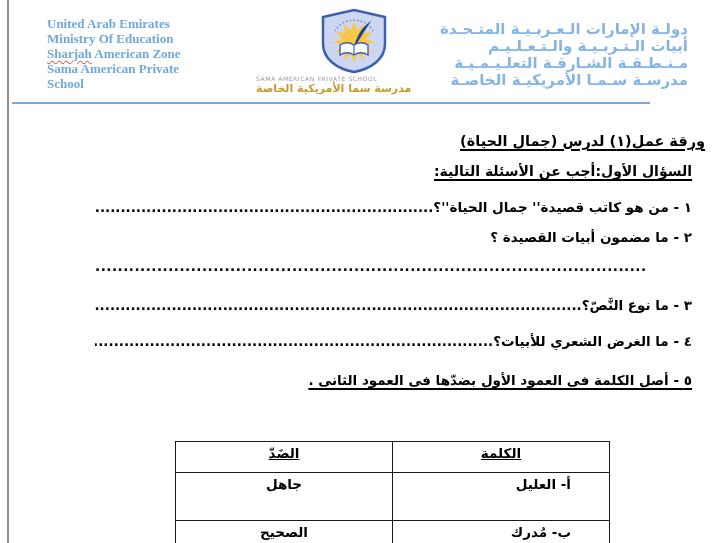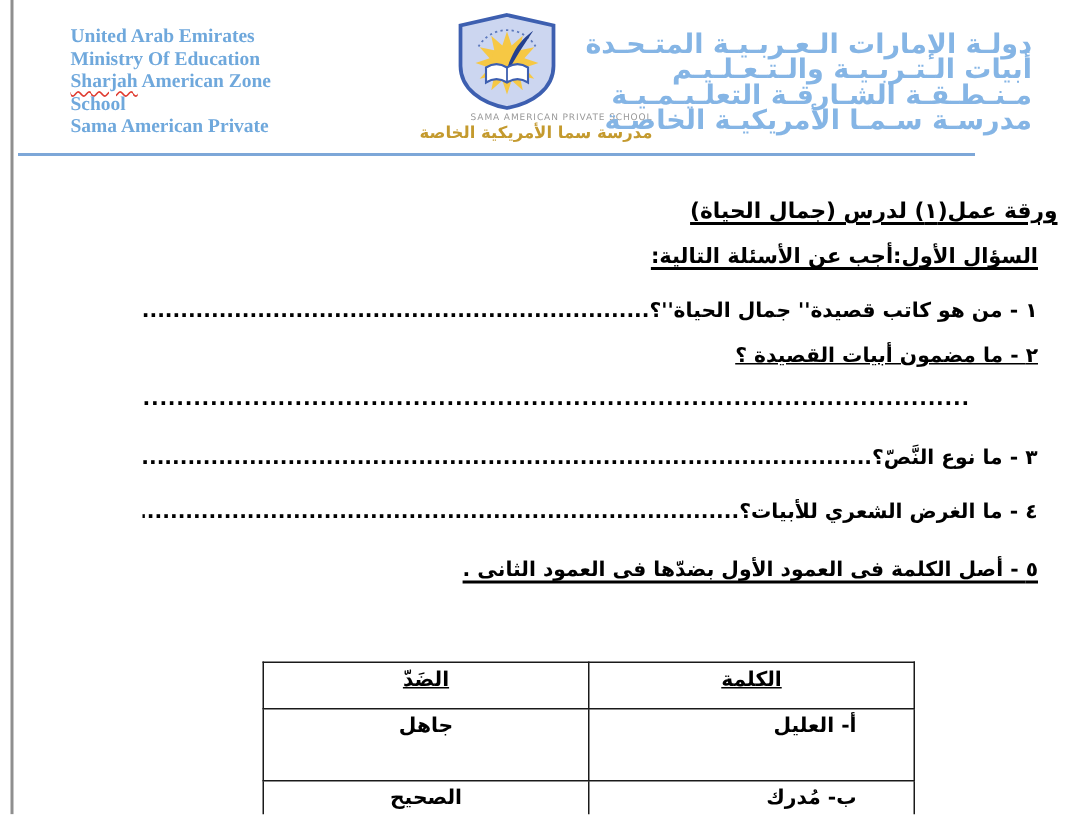--- a/index.html
+++ b/index.html
@@ -11,36 +11,36 @@
   .page{position:relative;width:713px;height:543px;background:#fff;overflow:hidden;
         font-family:"DejaVu Sans",sans-serif;color:var(--text_black);}
   .page-edge{position:absolute;left:7px;top:0;width:2px;height:543px;background:var(--page_edge_gray);}
 
   
   .lh-en{position:absolute;left:47px;top:16px;width:190px;
          font-family:"Liberation Serif","DejaVu Serif",serif;font-weight:bold;
          font-size:13px;line-height:15px;color:var(--header_blue_en);}
   .misspelled{text-decoration:underline wavy var(--spellcheck_red) 1px;text-underline-offset:2px;}
   .lh-ar{position:absolute;right:25px;top:21px;text-align:right;direction:rtl;
-         font-weight:bold;font-size:18px;line-height:17px;color:var(--header_blue_ar);}
-  .logo-wrap{position:absolute;left:240px;top:6px;width:195px;text-align:right;}
+         font-weight:bold;font-size:15px;line-height:17px;color:var(--header_blue_ar);}
+  .logo-wrap{position:absolute;left:256px;top:6px;width:195px;text-align:left;}
   .logo-svg{display:block;margin:2px auto 0;}
   .logo-cap-en{font-size:6px;letter-spacing:.6px;color:#999;white-space:nowrap;margin-top:1px;}
   .logo-cap-ar{font-size:11px;font-weight:bold;color:var(--logo_gold);direction:rtl;margin-top:0;}
   .header-rule{position:absolute;left:12px;top:102px;width:638px;height:2px;background:var(--rule_blue);}
 
   
   .ws-title{position:absolute;left:0;right:8px;top:133px;text-align:right;direction:rtl;
             font-weight:bold;font-size:14.5px;text-decoration:underline;text-underline-offset:3px;
             text-decoration-thickness:1.5px;}
   .ws-section{position:absolute;right:21px;top:163px;direction:rtl;font-weight:bold;font-size:14px;
               text-decoration:underline;text-underline-offset:3px;text-decoration-thickness:1.5px;}
   .q-line{position:absolute;right:21px;width:597px;direction:rtl;white-space:nowrap;overflow:hidden;
           font-weight:bold;font-size:13.5px;line-height:18px;}
-  .q1{top:198px;} .q2{top:228px;text-decoration:underline;} .q3{top:296px;} .q4{top:332px;}
+  .q1{top:198px;} .q2{top:228px;} .q3{top:296px;} .q4{top:332px;}
   .q5{position:absolute;right:21px;top:372px;direction:rtl;font-weight:bold;font-size:13.5px;
       text-decoration:underline;text-underline-offset:3px;text-decoration-thickness:1.5px;}
   .answer-dots{position:absolute;left:95px;top:258px;width:550px;overflow:hidden;white-space:nowrap;
                direction:ltr;font-weight:bold;font-size:13.5px;letter-spacing:.5px;}
   .leader{letter-spacing:.3px;}
 
   
   .match-table{position:absolute;left:175px;top:441px;width:435px;direction:rtl;
                border-collapse:collapse;font-weight:bold;font-size:13.5px;}
   .match-table th,.match-table td{border:1.5px solid #1a1a1a;vertical-align:top;padding-top:3px;}
@@ -53,22 +53,22 @@
 </head>
 <body>
 
 <div class="page">
   <div class="page-edge"></div>
 
   <div class="lh-en">
     <div>United Arab Emirates</div>
     <div>Ministry Of Education</div>
     <div><span class="misspelled">Sharjah</span><span> American Zone</span></div>
+    <div>Sama American Private</div>
     <div>School</div>
-    <div>Sama American Private</div>
   </div>
 
   <div class="logo-wrap">
     <svg class="logo-svg" width="72" height="66" viewBox="0 0 72 66">
       <path d="M36 2 L67 9 V36 C67 51 53 61 36 64 C19 61 5 51 5 36 V9 Z" fill="#ccd6f0" stroke="#3d5fb0" stroke-width="2.5"></path>
       <path d="M17 23 A22 22 0 0 1 55 23" fill="none" stroke="#4061b0" stroke-width="1.2" stroke-dasharray="1.5 2.2" opacity="0.8"></path>
       <polygon fill="#f6c844" points="57,34 47.6,37.1 54.2,44.5 44.5,42.5 46.5,52.2 39.1,45.6 36,55 32.9,45.6 25.5,52.2 27.5,42.5 17.8,44.5 24.4,37.1 15,34 24.4,30.9 17.8,23.5 27.5,25.5 25.5,15.8 32.9,22.4 36,13 39.1,22.4 46.5,15.8 44.5,25.5 54.2,23.5 47.6,30.9"></polygon>
       <circle cx="36" cy="34" r="11" fill="#f6c844"></circle>
       <path d="M35.5 42 C40 33 46.5 23 53.5 12.5 C49.5 15.5 43.5 20.5 40 28 C37.5 33 35.5 38 35.5 42 Z" fill="#24418f"></path>
       <path d="M22 37 Q29 32.5 36 37 Q43 32.5 50 37 V47 Q43 42.5 36 47 Q29 42.5 22 47 Z" fill="#ffffff" stroke="#3d5fb0" stroke-width="1.4"></path>

